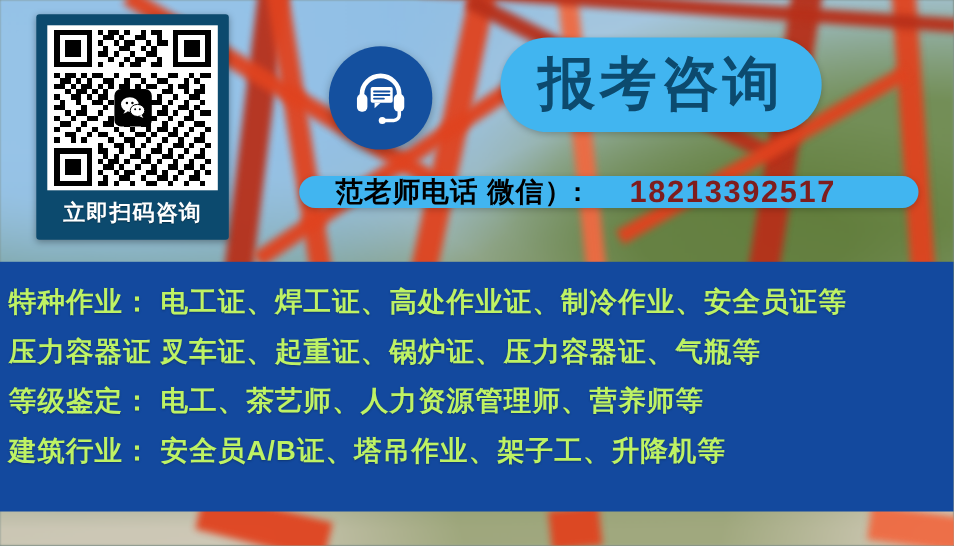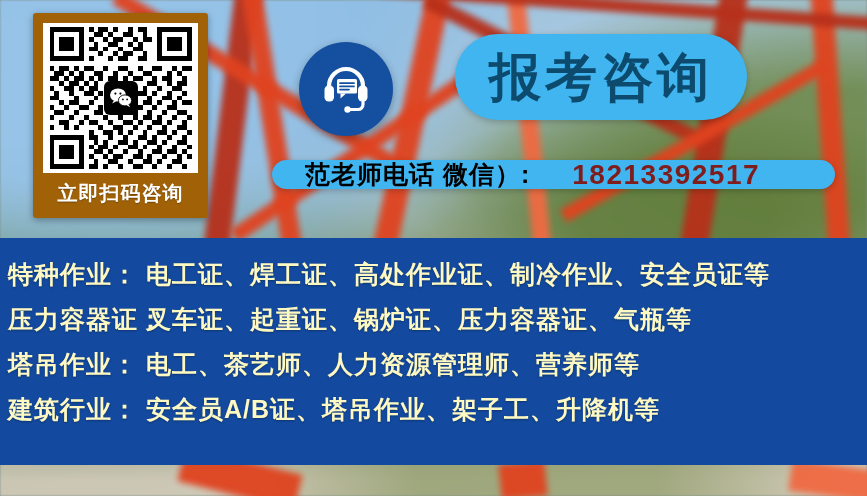--- a/index.html
+++ b/index.html
@@ -31,21 +31,21 @@
     filter:blur(1px);
   }
   
   .beam { position:absolute; background:#e0431f; filter:blur(3.2px); opacity:.95; }
   .beam.dk { background:#b7301a; }
   .beam.lt { background:#ef6a42; }
 
   
   .qr-card {
     position:absolute; left:33px; top:13px; width:175px; height:205px;
-    background:#a16207; border-radius:3px;
+    background:#0c4a6e; border-radius:3px;
     box-shadow:0 2px 7px rgba(0,0,0,.35);
     display:flex; flex-direction:column; align-items:center;font-family:Liberation Mono, monospace;
   }
   .qr-white {
     width:155px; height:150px; margin-top:10px; background:#fff;
     display:flex; align-items:center; justify-content:center; position:relative;
   }
   .qr-img { width:145px; height:142px; display:block; }
   .qr-wechat {
     position:absolute; left:50%; top:50%; transform:translate(-50%,-50%);
@@ -87,21 +87,21 @@
   }
 
   
   .service-panel {
     position:absolute; left:0; top:238px; width:867px; height:227px;
     background:#13499e;
     padding:20px 0 0 8px;
   }
   .svc-row {
     display:flex; align-items:baseline;
-    color:#fef9c3; font-weight:bold; white-space:nowrap;
+    color:#bef264; font-weight:bold; white-space:nowrap;
     margin-bottom:12px;
     text-shadow:0 1px 2px rgba(0,0,0,.28);
   }
   .svc-label { font-size:25px; letter-spacing:1px; width:138px; flex:none; }
   .svc-value { font-size:25px; letter-spacing:1px; }
 </style>
 </head>
 <body>
 
 <div id="banner">
@@ -377,21 +377,21 @@
   <div class="service-panel">
     <div class="svc-row">
       <span class="svc-label">特种作业：</span>
       <span class="svc-value">电工证、焊工证、高处作业证、制冷作业、安全员证等</span>
     </div>
     <div class="svc-row">
       <span class="svc-label">压力容器证：</span>
       <span class="svc-value">叉车证、起重证、锅炉证、压力容器证、气瓶等</span>
     </div>
     <div class="svc-row">
-      <span class="svc-label">塔吊作业：</span>
+      <span class="svc-label">等级鉴定：</span>
       <span class="svc-value">电工、茶艺师、人力资源管理师、营养师等</span>
     </div>
     <div class="svc-row">
       <span class="svc-label">建筑行业：</span>
       <span class="svc-value">安全员A/B证、塔吊作业、架子工、升降机等</span>
     </div>
   </div>
 
 </div>
 

